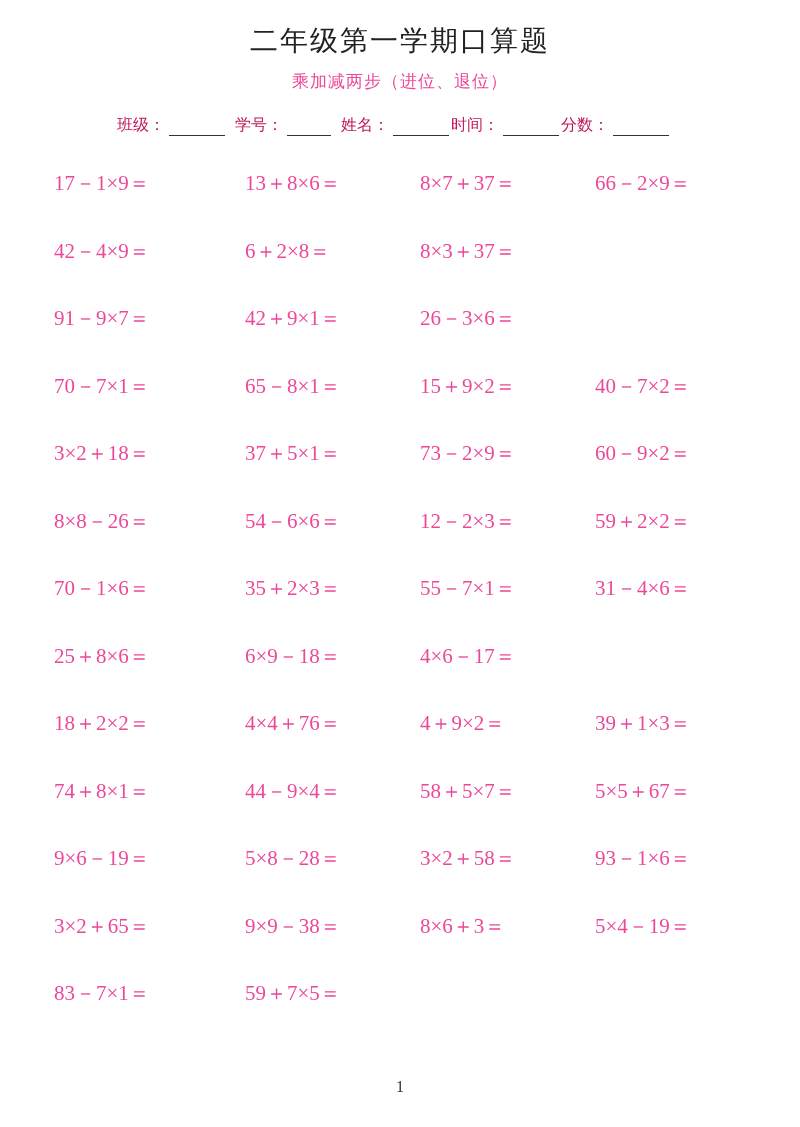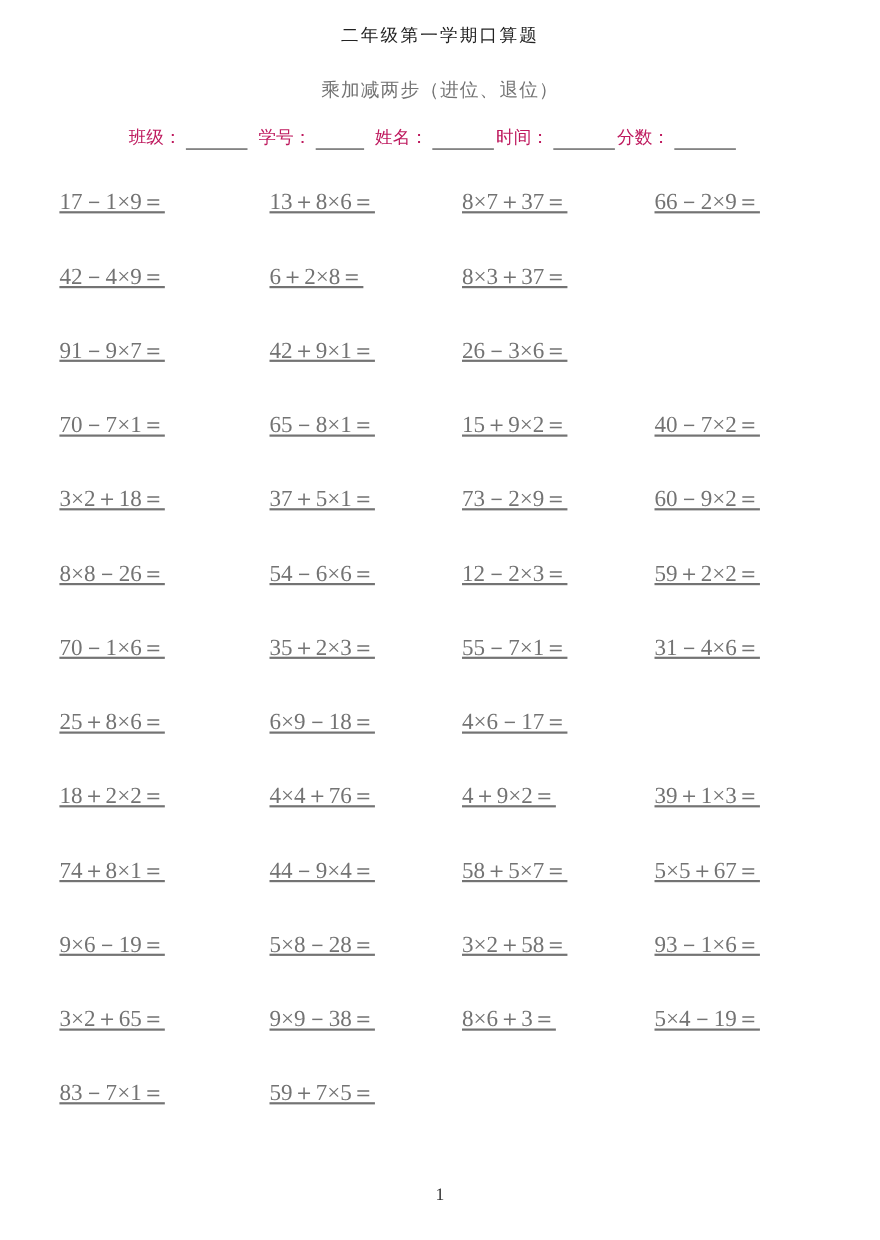--- a/index.html
+++ b/index.html
@@ -14,35 +14,35 @@
       overflow: hidden;
       font-family: "DejaVu Serif", "Liberation Serif", serif;
       color: #1a1a1a;
     }
     .page-title {
       position: absolute;
       top: 22px;
       left: 0;
       width: 800px;
       text-align: center;
-      font-size: 16px;
+      font-size: 28px;
       letter-spacing: 2px;
       font-family: "DejaVu Sans", "Liberation Sans", sans-serif;
       font-weight: normal;
       color: #222;
     }
     .subtitle {
       position: absolute;
       top: 70px;
       left: 0;
       width: 800px;
       text-align: center;
       font-size: 17px;
       letter-spacing: 1px;
-      color: #737373;
+      color: #ec4899;
     }
     .info-line {
       position: absolute;
       top: 115px;
       left: 117px;
       display: flex;
       align-items: flex-end;
       font-size: 16px;
       color: #be185d;
     }
@@ -64,24 +64,23 @@
       width: 720px;
     }
     .row {
       display: flex;
       height: 67.5px;
     }
     .cell {
       width: 175px;
       font-size: 21px;
       line-height: 30px;
-      color: #737373;
+      color: #ec4899;
       white-space: nowrap;
       font-family: "Liberation Serif", "DejaVu Serif", serif;
-      text-decoration: underline;
     }
     .cell:nth-child(2) { margin-left: 16px; }
     .page-number {
       position: absolute;
       top: 1078px;
       left: 0;
       width: 800px;
       text-align: center;
       font-size: 16px;
       color: #333;

